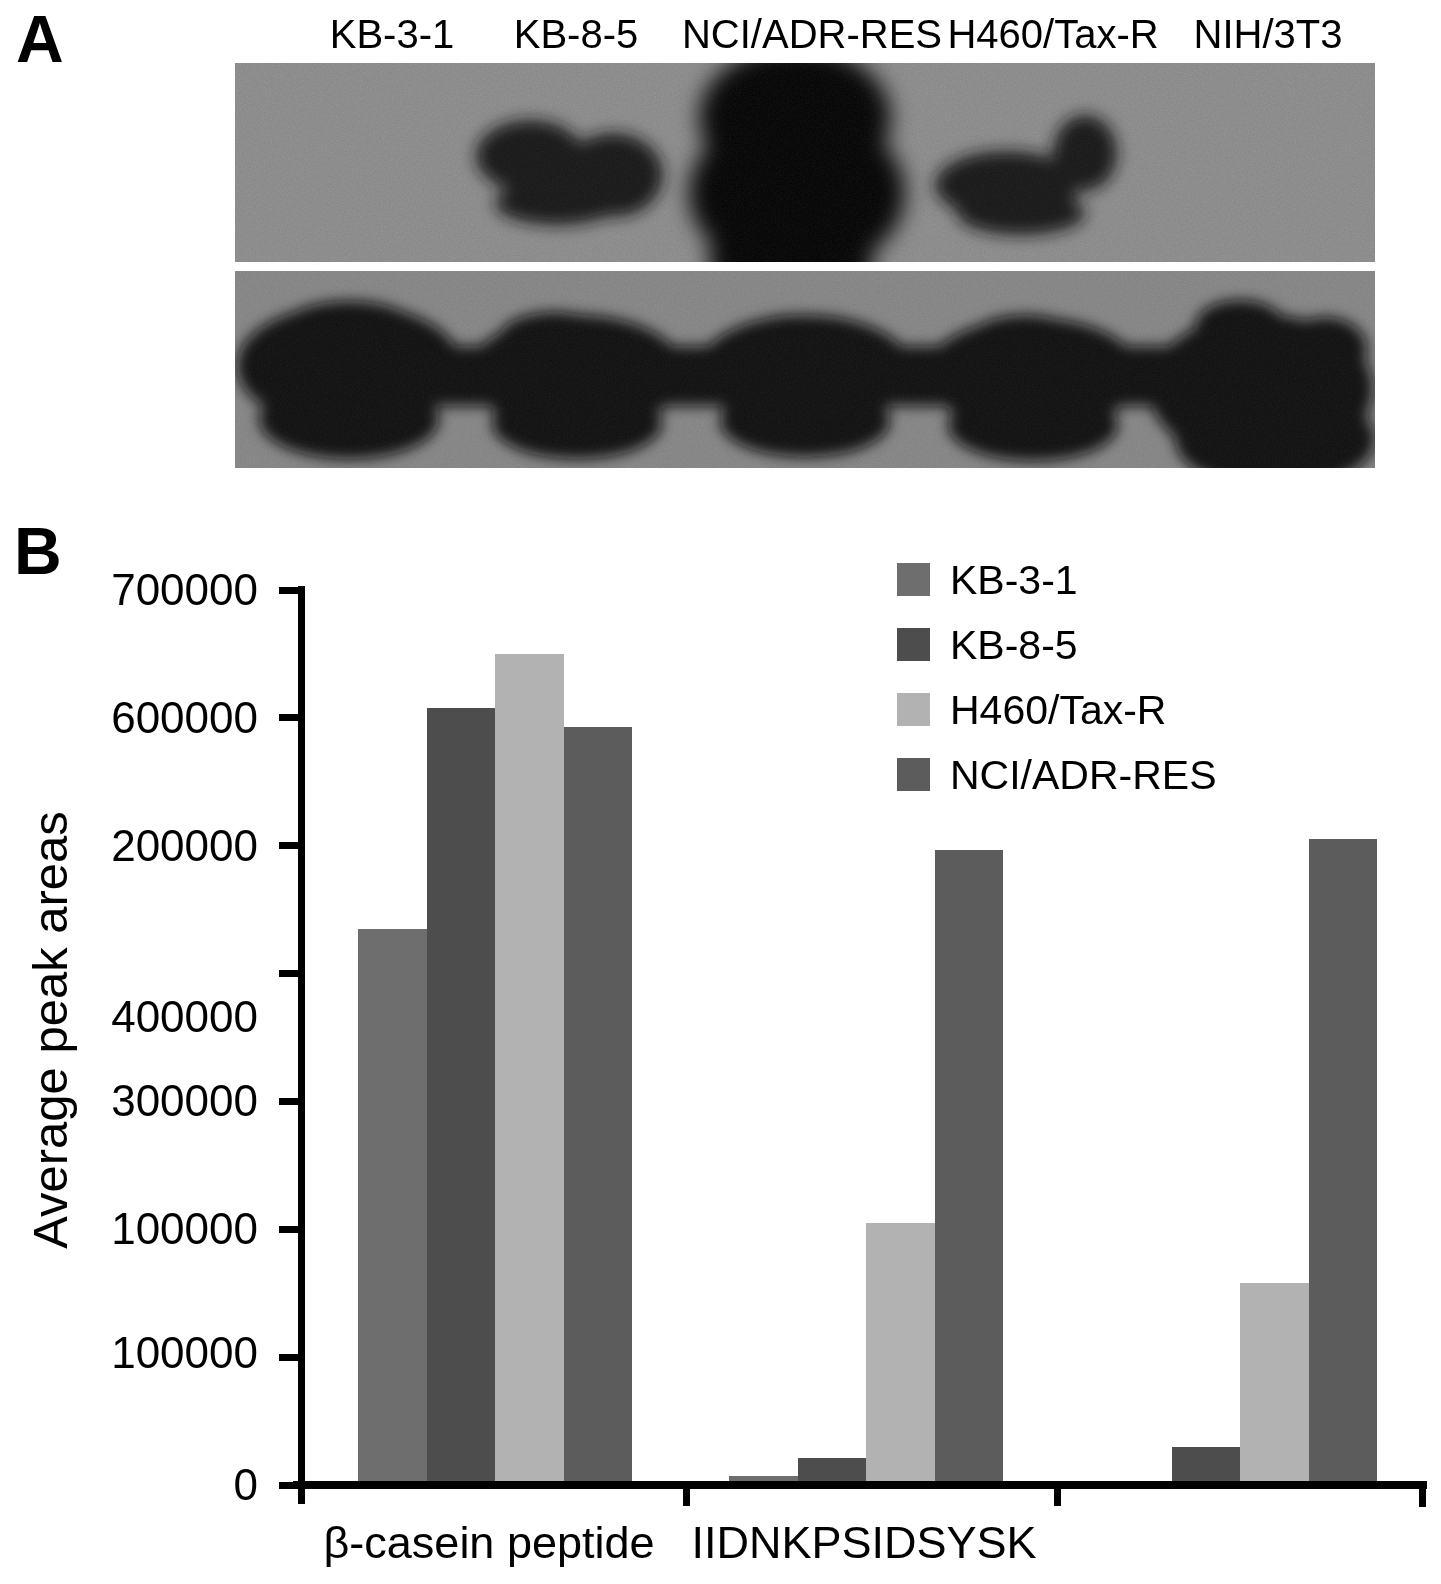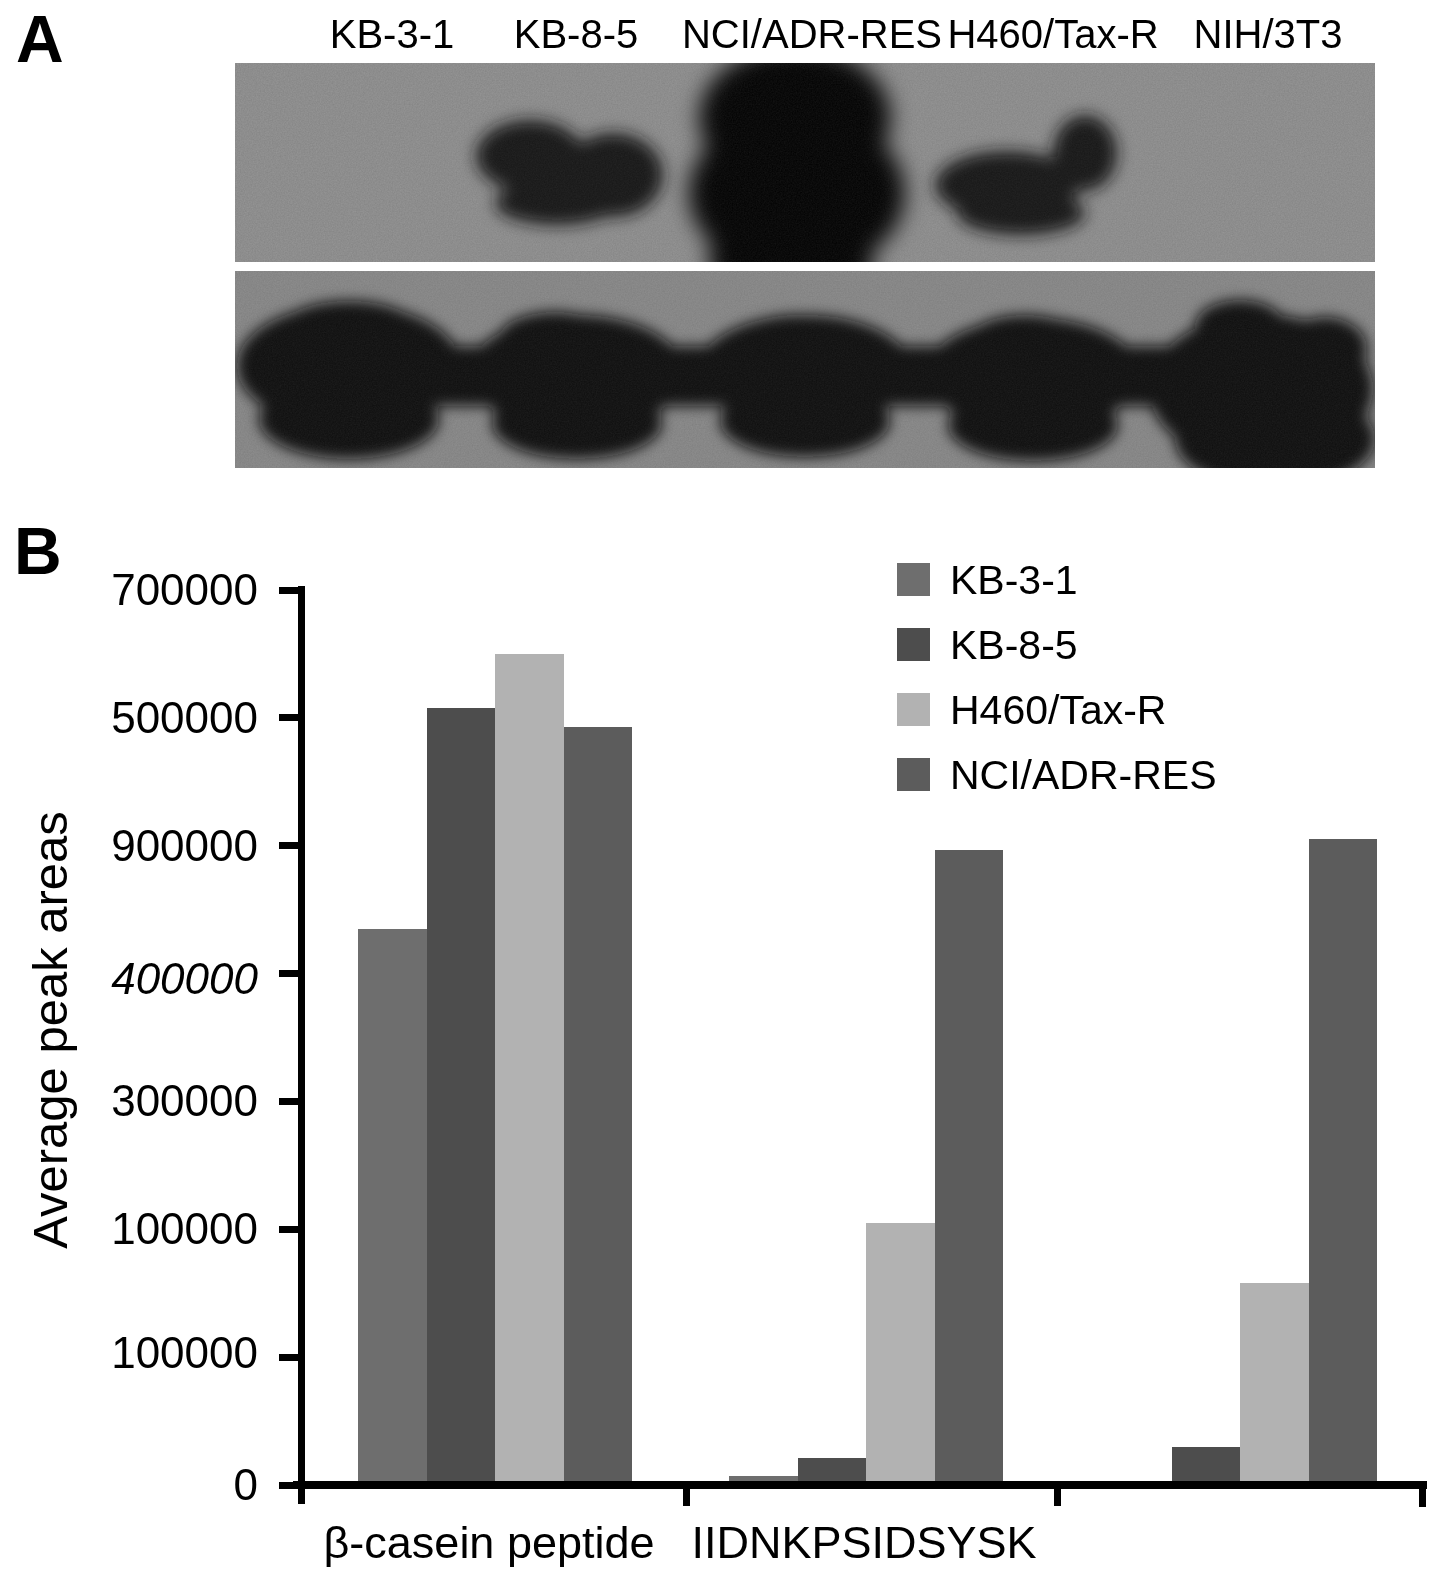--- a/index.html
+++ b/index.html
@@ -171,25 +171,25 @@
     <div id="yticks-container">
         <div class="y-tick" style="top: 1481.5px;"></div>
         <div class="y-tick-label" style="top: 1462px;">0</div>
         <div class="y-tick" style="top: 1353.64px;"></div>
         <div class="y-tick-label" style="top: 1330px;">100000</div>
         <div class="y-tick" style="top: 1225.79px;"></div>
         <div class="y-tick-label" style="top: 1206.29px;">100000</div>
         <div class="y-tick" style="top: 1097.93px;"></div>
         <div class="y-tick-label" style="top: 1078.43px;">300000</div>
         <div class="y-tick" style="top: 970.071px;"></div>
-        <div class="y-tick-label" style="top: 956px; font-style: italic;">400000</div>
+        <div class="y-tick-label" style="top: 994px;">400000</div>
         <div class="y-tick" style="top: 842.214px;"></div>
-        <div class="y-tick-label" style="top: 822.714px;">900000</div>
+        <div class="y-tick-label" style="top: 822.714px;">200000</div>
         <div class="y-tick" style="top: 714.357px;"></div>
-        <div class="y-tick-label" style="top: 694.857px;">500000</div>
+        <div class="y-tick-label" style="top: 694.857px;">600000</div>
         <div class="y-tick" style="top: 586.5px;"></div>
         <div class="y-tick-label" style="top: 567px;">700000</div>
       </div>
 
     <div class="cat-label" style="left:489px;">β-casein peptide</div>
     <div class="cat-label" style="left:864px;">IIDNKPSIDSYSK</div>
 
     <div id="legend">
         <div class="legend-swatch" style="left: 897px; top: 563px; background: rgb(110, 110, 110);"></div>
         <div class="legend-label" style="left: 950px; top: 558px;">KB-3-1</div>

